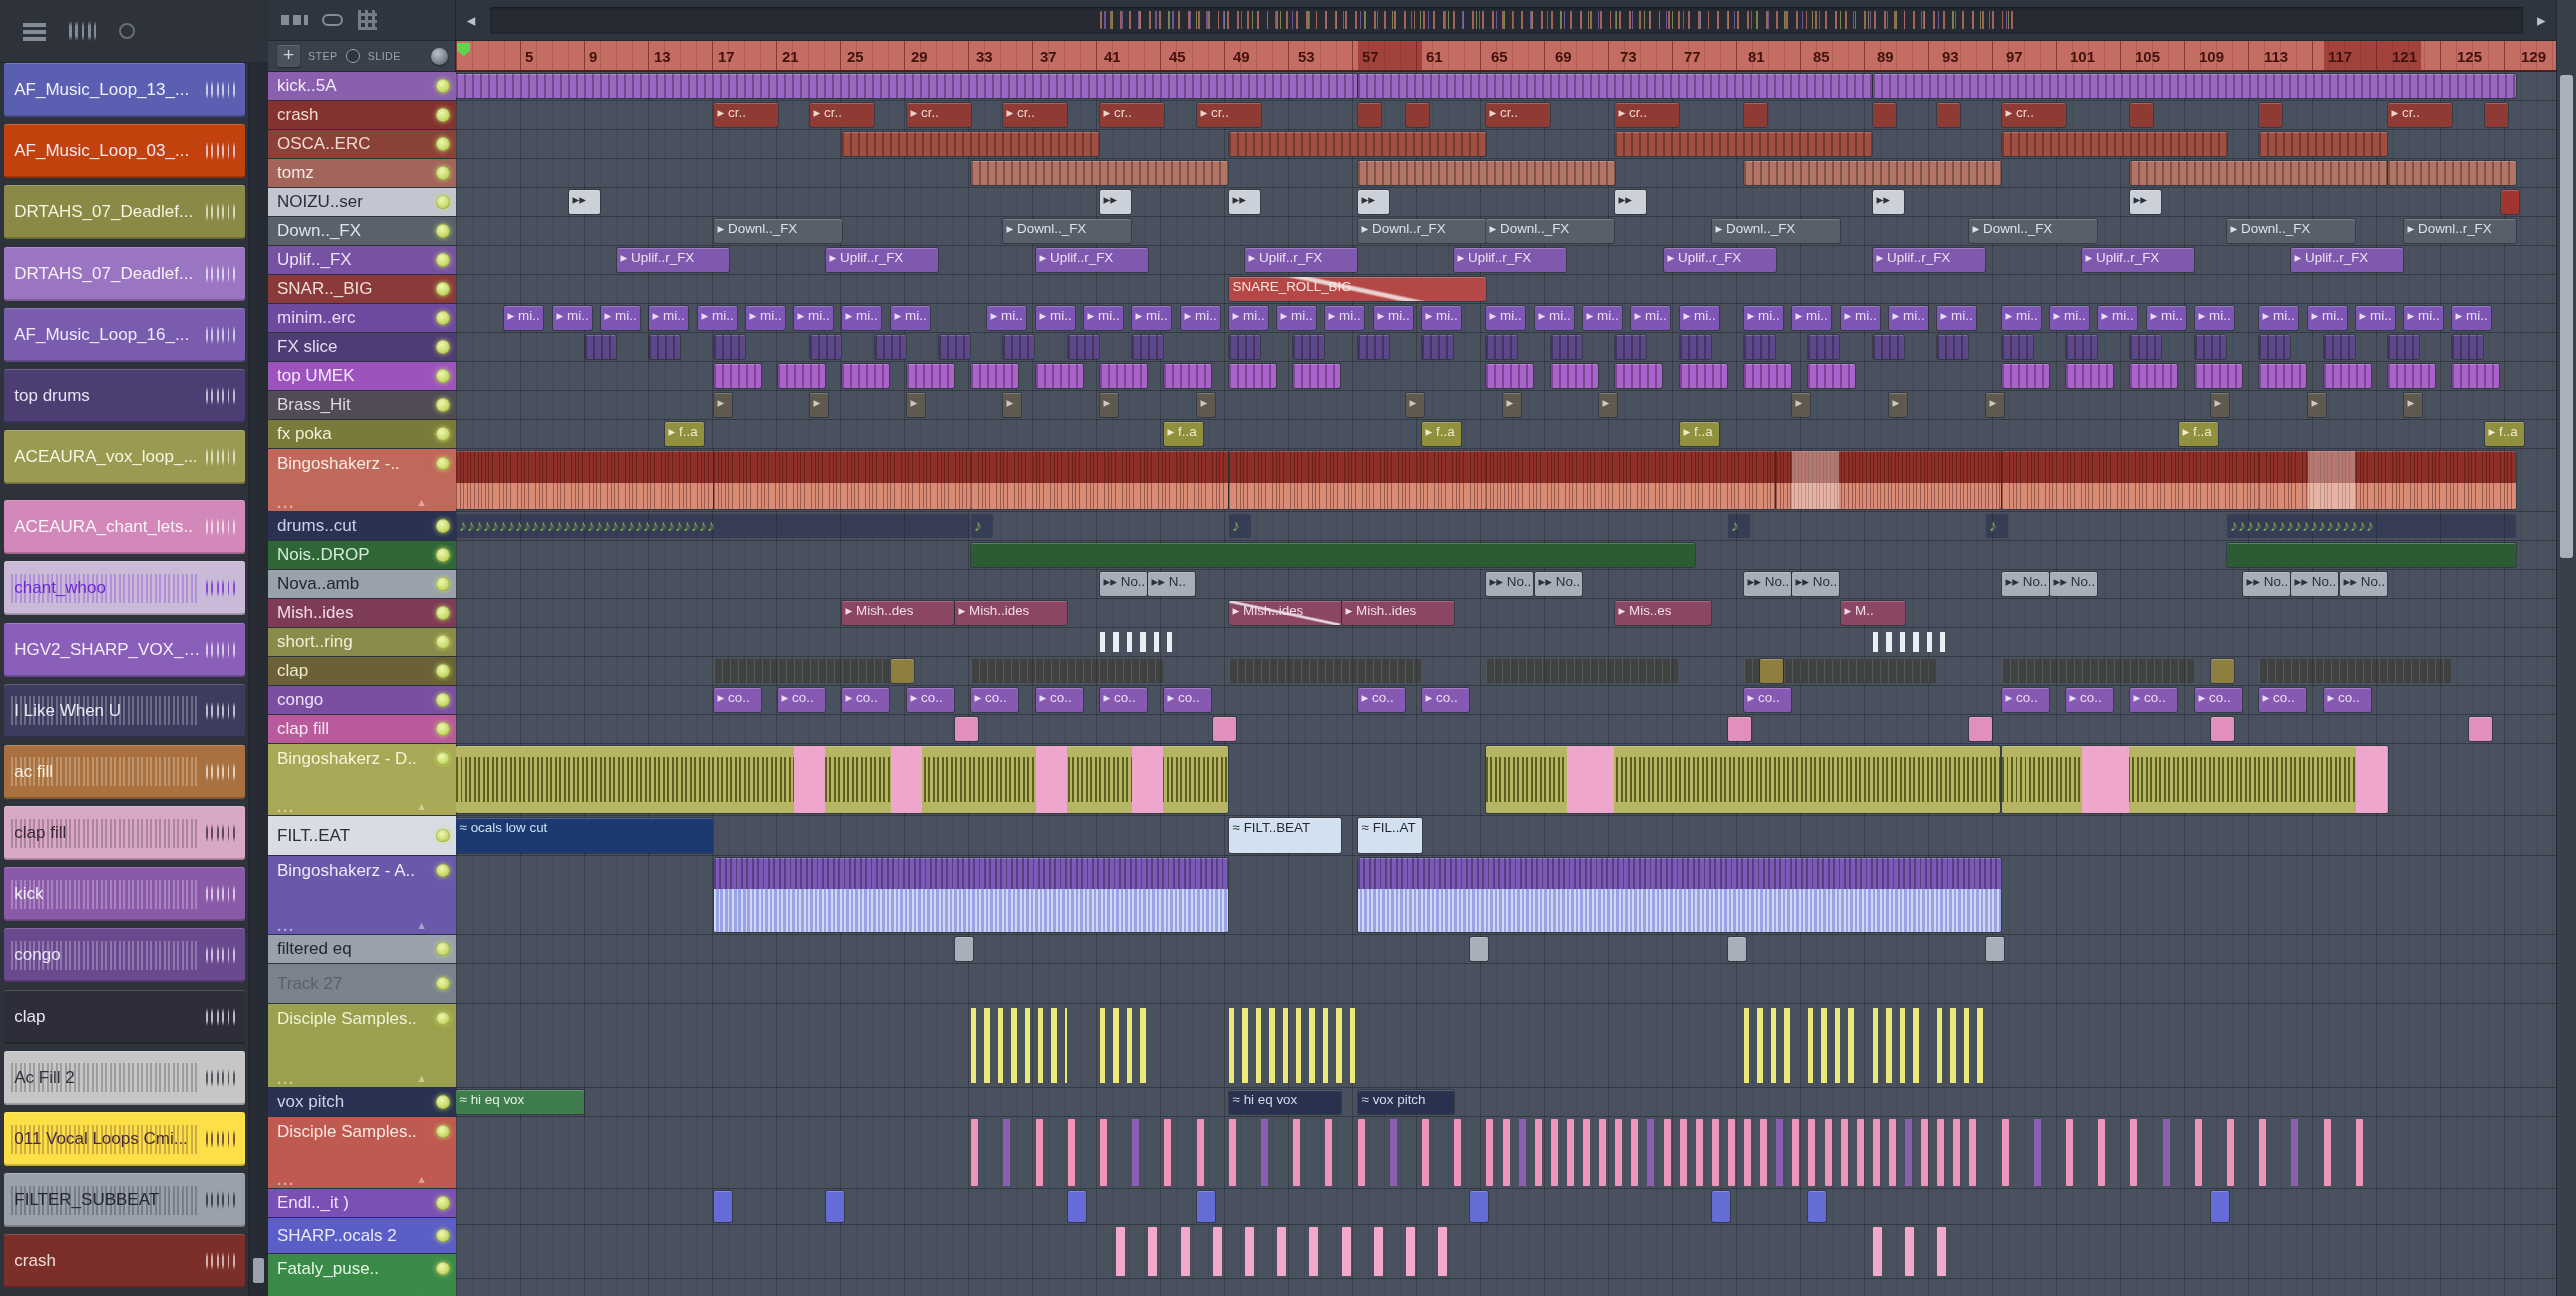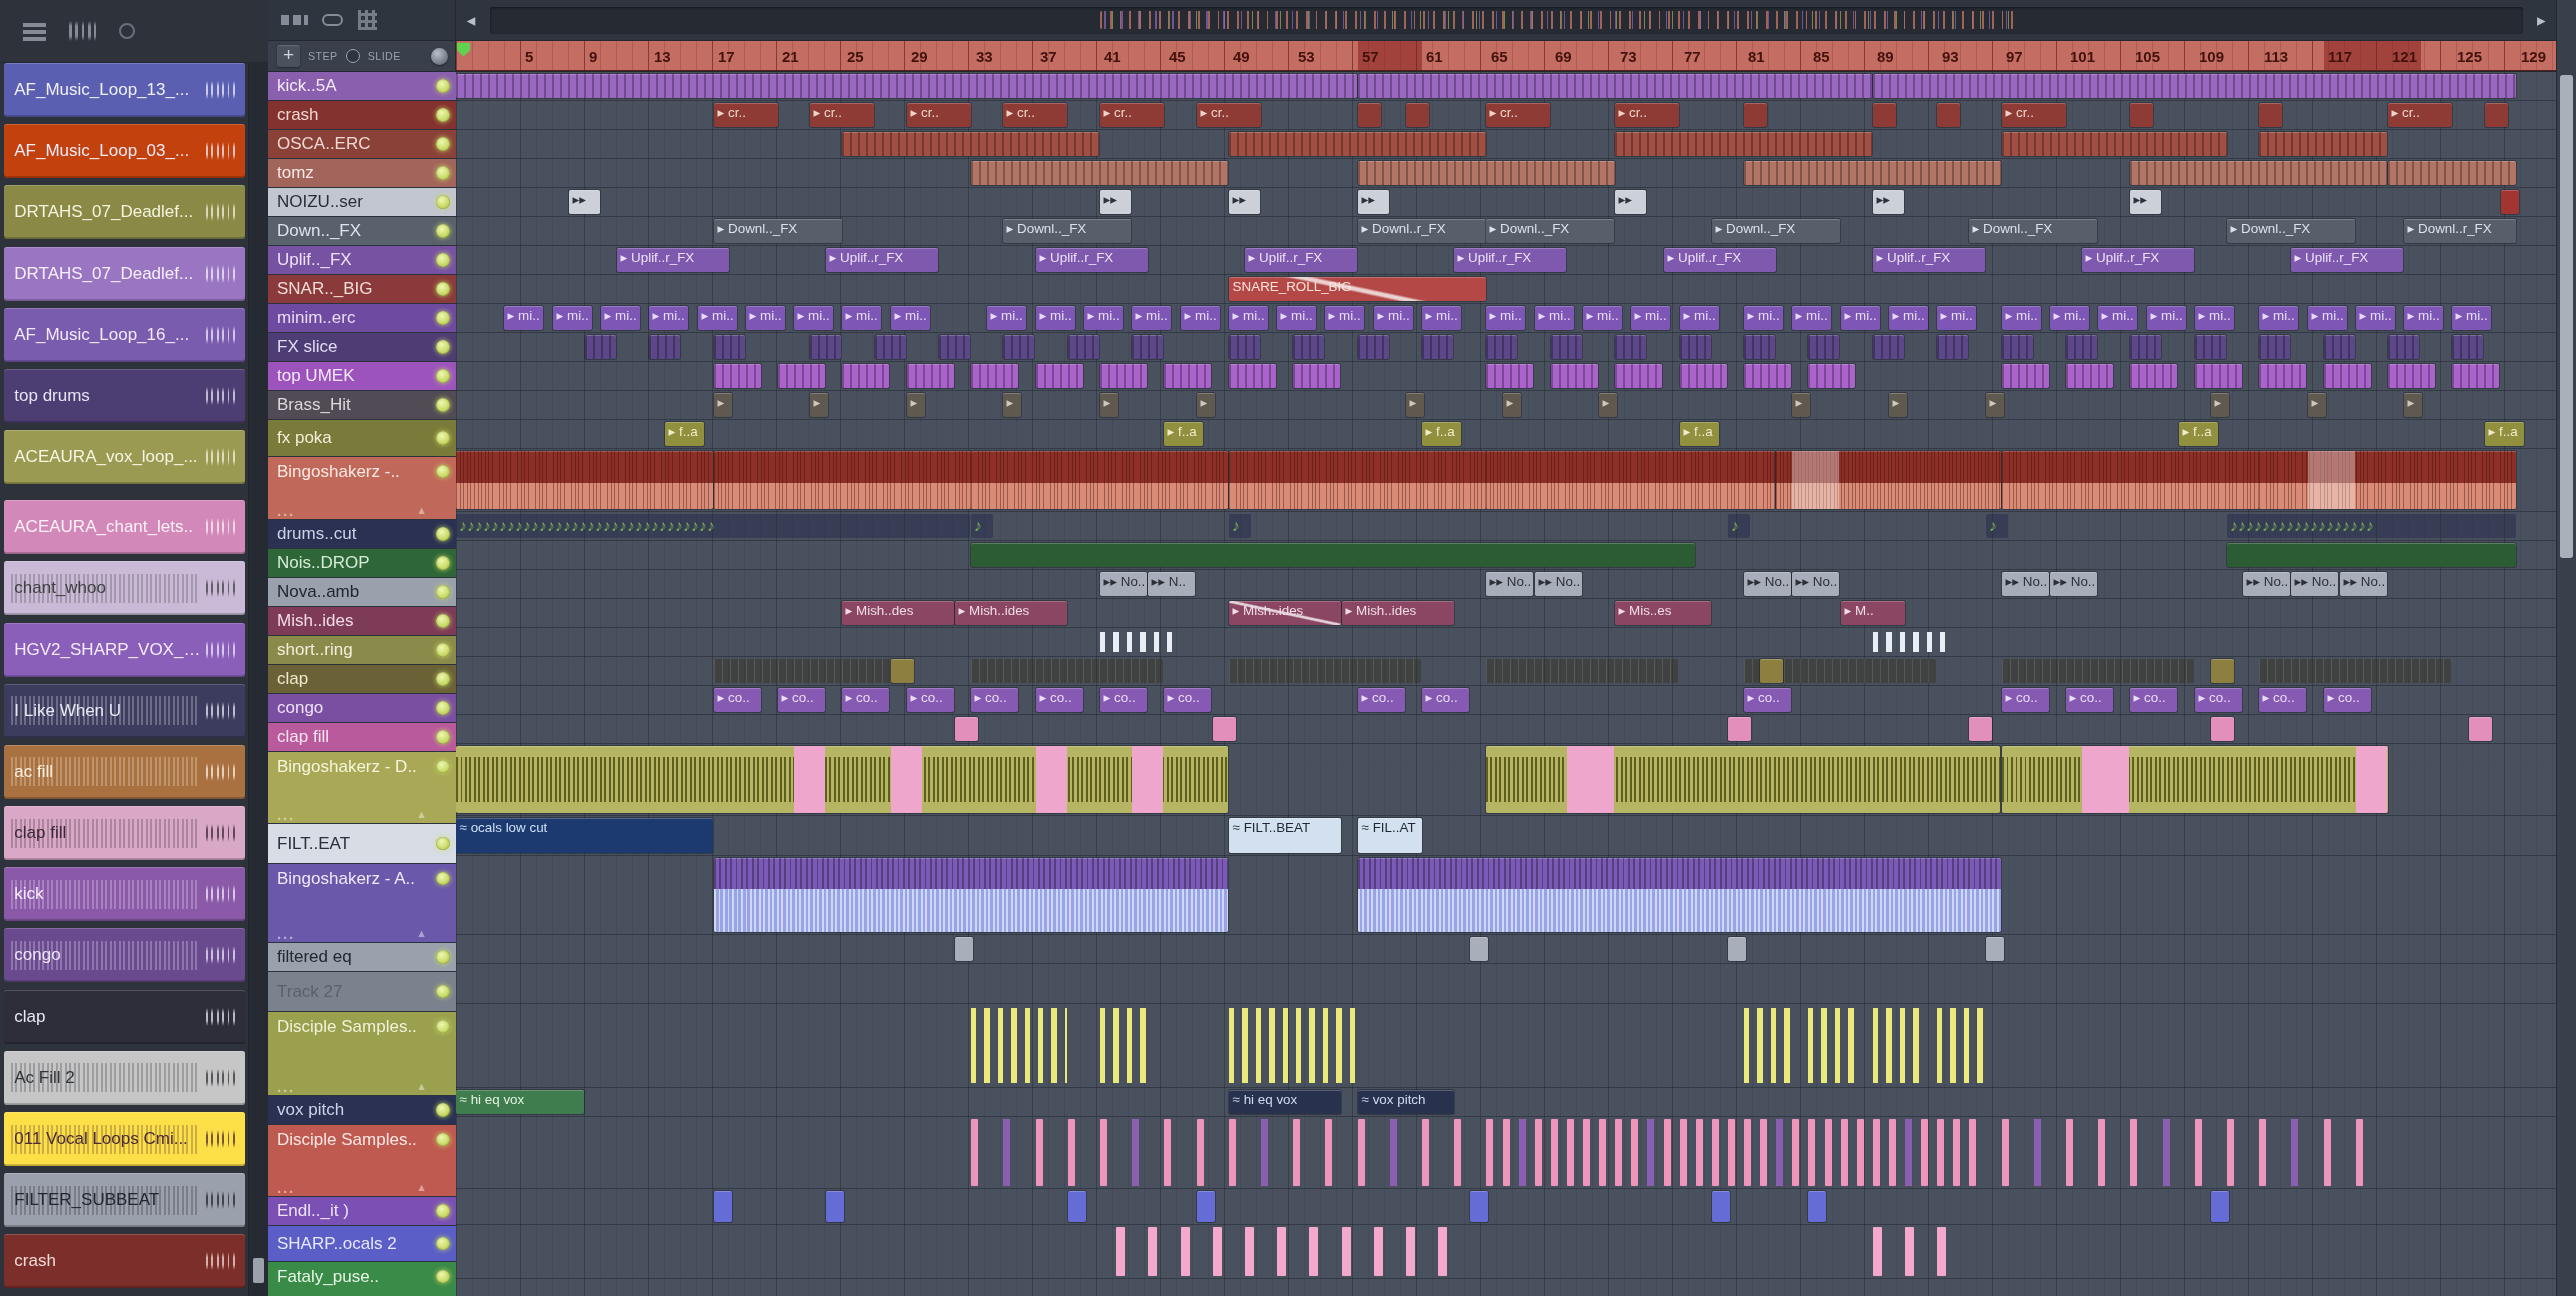--- a/index.html
+++ b/index.html
@@ -144,21 +144,21 @@
           <span class="bwave"></span>
         </div>
         <div class="bitem" style="background: rgb(154, 154, 82); color: rgb(246, 246, 226);">
           <span class="bitem-label">ACEAURA_vox_loop_...</span>
           <span class="bwave"></span>
         </div>
         <div class="bitem" style="background: rgb(210, 136, 184); color: rgb(253, 242, 248); margin-top: 16px;">
           <span class="bitem-label">ACEAURA_chant_lets..</span>
           <span class="bwave"></span>
         </div>
-        <div class="bitem" style="background: rgb(202, 186, 216); color: #404040; gap: 32px;">
+        <div class="bitem" style="background: rgb(202, 186, 216); color: #6d28d9; gap: 32px;">
           <div class="bitem-tex"></div>
           <span class="bitem-label">chant_whoo</span>
           <span class="bwave"></span>
         </div>
         <div class="bitem" style="background: rgb(138, 95, 186); color: rgb(244, 236, 252);">
           <span class="bitem-label">HGV2_SHARP_VOX_W...</span>
           <span class="bwave"></span>
         </div>
         <div class="bitem" style="background: rgb(60, 60, 94); color: rgb(232, 232, 242);">
           <div class="bitem-tex"></div>
@@ -346,21 +346,21 @@
               <span class="th-name">top UMEK</span>
               <div class="th-led"></div>
             </div>
           </div>
           <div class="thead" style="height: 29px; background: rgb(81, 75, 85); color: rgb(221, 216, 224);">
             <div class="th-row">
               <span class="th-name">Brass_Hit</span>
               <div class="th-led"></div>
             </div>
           </div>
-          <div class="thead" style="height: 37px; background: rgb(122, 122, 58); color: rgb(240, 240, 216);">
+          <div class="thead" style="height: 29px; background: rgb(122, 122, 58); color: rgb(240, 240, 216);">
             <div class="th-row">
               <span class="th-name">fx poka</span>
               <div class="th-led"></div>
             </div>
           </div>
           <div class="thead tall" style="height: 63px; background: rgb(192, 104, 90); color: rgb(251, 234, 228);">
             <div class="th-row">
               <span class="th-name">Bingoshakerz -..</span>
               <div class="th-led"></div>
             </div>

